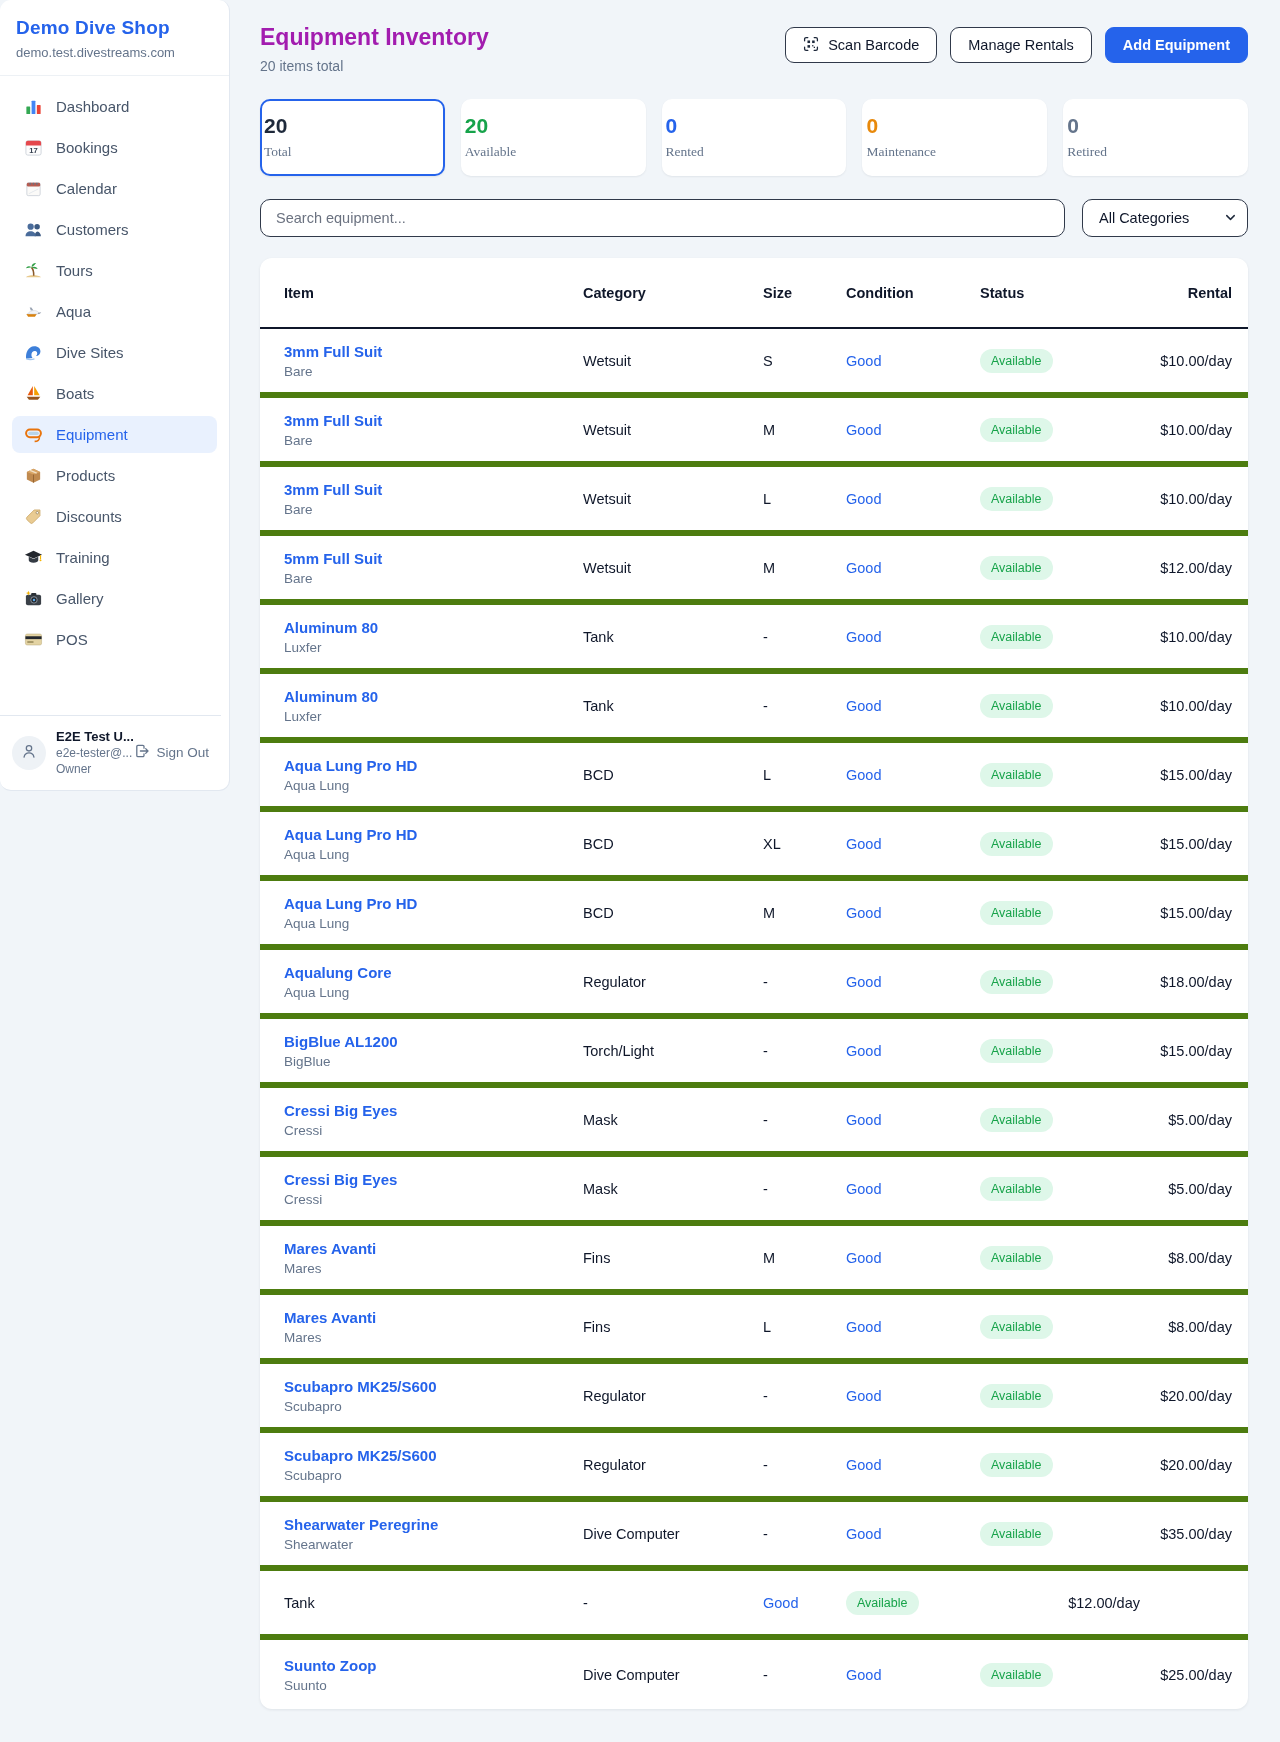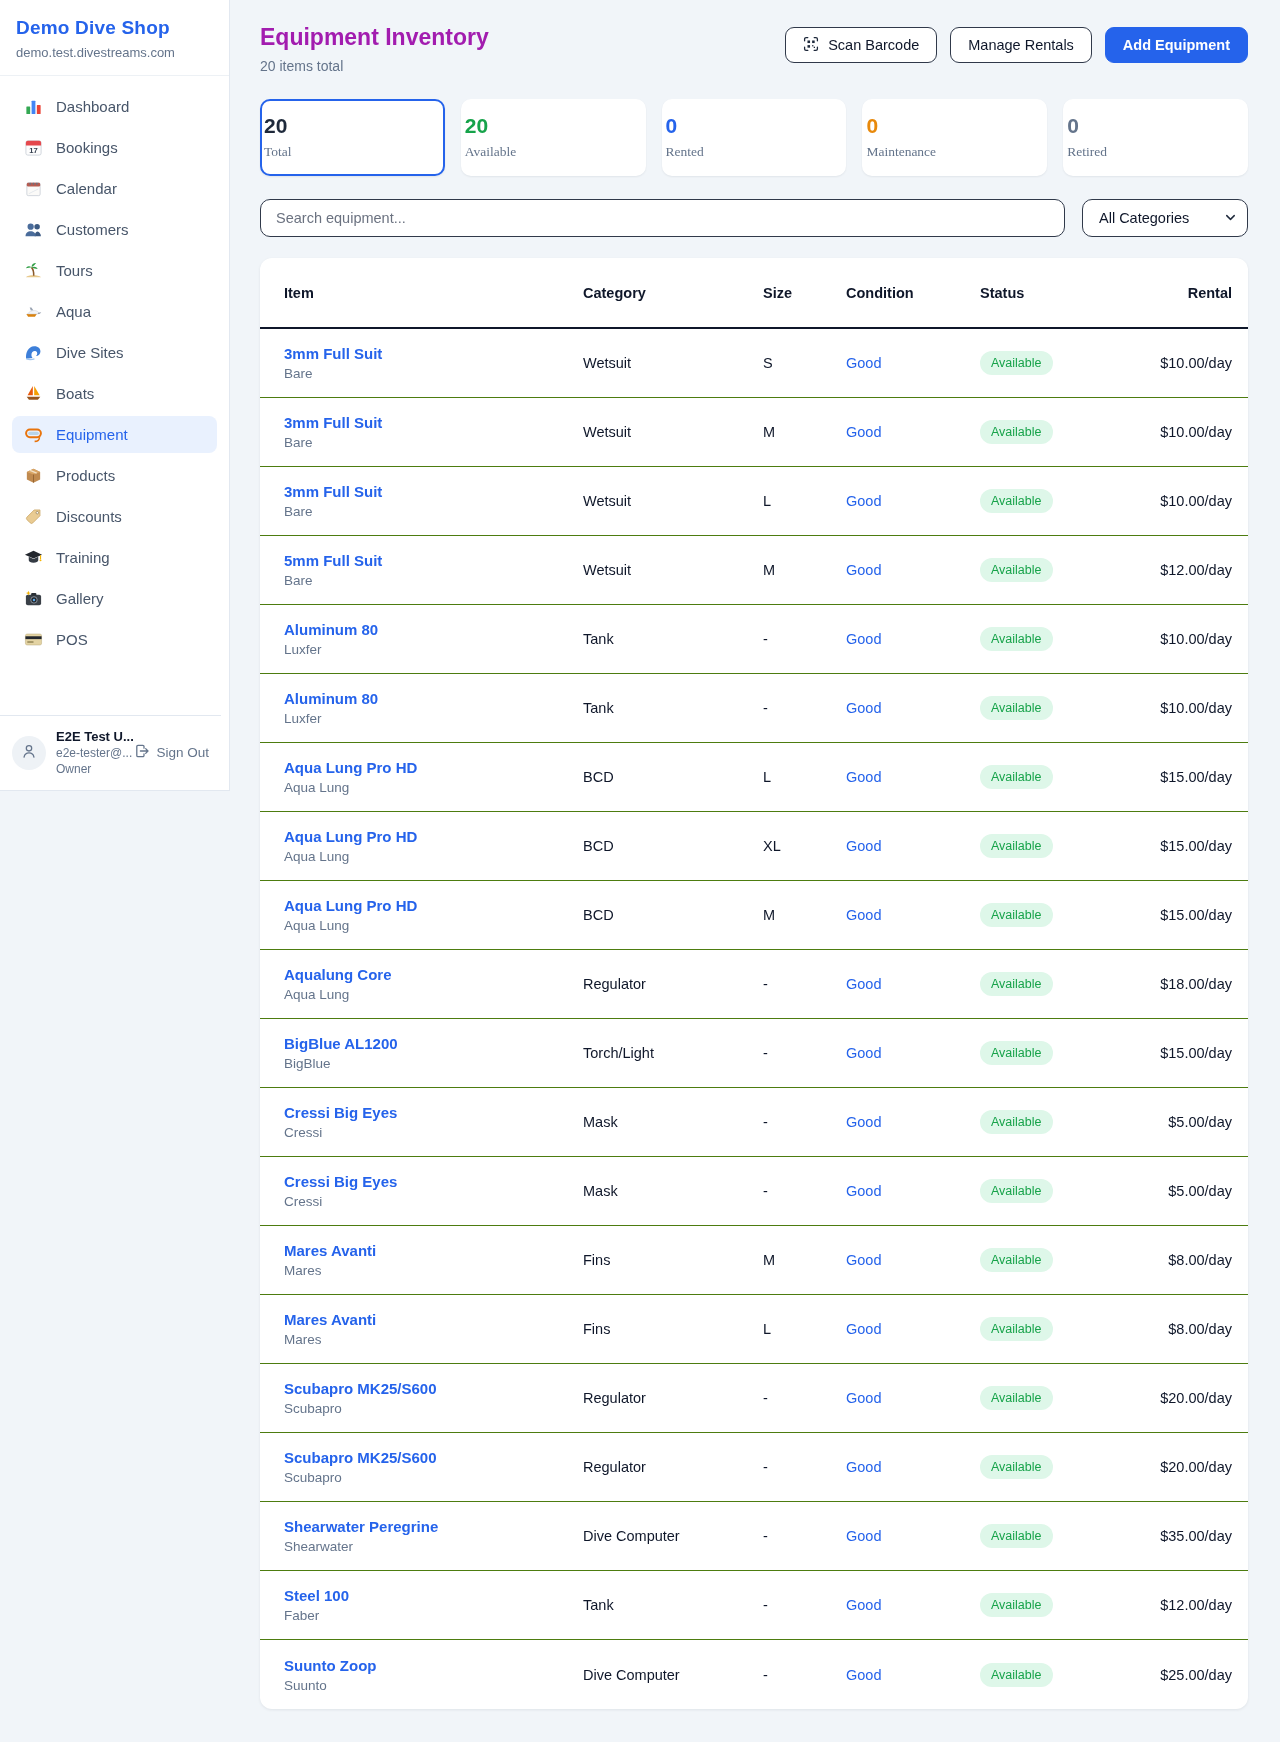--- a/index.html
+++ b/index.html
@@ -4,21 +4,21 @@
 <style>
   * { box-sizing: border-box; margin: 0; padding: 0; }
   html,body { width:1280px; height:1742px; }
   body {
     font-family: "Liberation Sans", "DejaVu Sans", sans-serif;
     background:#f1f5f9; color:#0f172a; position:relative; overflow:hidden;
   }
   
   .sidebar {
     position:absolute; top:0; left:0; width:230px; height:791px;
-    background:#fff; border-right:1px solid #e2e8f0; border-bottom:1px solid #e2e8f0;
+    background:#fff; border-right:1px solid #e2e8f0; border-bottom:1px solid #e2e8f0;border-radius:11px;
   }
   .sidebar-header { padding:17px 16px 15px; border-bottom:1px solid #edf1f5; }
   .brand { color:#2563eb; font-size:19px; font-weight:bold; letter-spacing:.2px; }
   .domain { color:#64748b; font-size:13px; margin-top:6px; }
   .nav { padding:12px 12px 0; }
   .nav-item {
     display:flex; align-items:center; gap:13px; padding:9px 12px; margin-bottom:4px;
     border-radius:8px; color:#475569; font-size:15px; cursor:pointer;
   }
   .nav-item.active { background:#e9f1fe; color:#2563eb; }
@@ -67,21 +67,21 @@
     appearance:none; -webkit-appearance:none; font-family:inherit; cursor:pointer; }
   .select-chevron { position:absolute; right:10px; top:11px; width:15px; height:15px; pointer-events:none; }
   
   .table-card { background:#fff; border-radius:12px; box-shadow:0 1px 3px rgba(15,23,42,.08);
     overflow:hidden; }
   .tgrid { display:grid; grid-template-columns:299px 180px 83px 134px 160px 1fr;
     align-items:center; padding:0 16px 0 24px; }
   .table-header { height:71px; border-bottom:2px solid #0f172a; }
   .th { font-size:14.5px; font-weight:bold; color:#0f172a; }
   .th.right, .cell.right { text-align:right; }
-  .table-row { height:69px; border-bottom:1px solid #4d7c0f; }
+  .table-row { height:69px; border-bottom:6px solid #4d7c0f; }
   .table-row:last-child { border-bottom:none; }
   .item-name { color:#2563eb; font-size:15px; font-weight:bold; text-decoration:none; cursor:pointer; display:inline-block; }
   .item-brand { color:#64748b; font-size:13.5px; margin-top:4px; }
   .cell { font-size:14.5px; color:#0f172a; }
   .cond { color:#2563eb; }
   .badge { display:inline-block; background:#def7e9; color:#17a34a;
     font-size:12.5px; padding:5px 11px; border-radius:999px; }
 </style>
 </head>
 <body>
@@ -544,24 +544,20 @@
       <div class="item-brand">Shearwater</div>
     </div>
     <span class="cell">Dive Computer</span>
     <span class="cell">-</span>
     <span class="cell cond">Good</span>
     <span><span class="badge">Available</span></span>
     <span class="cell right">$35.00/day</span>
   </div>
 
   <div class="tgrid table-row">
-    <div class="cell">
-      <a class="item-name">Steel 100</a>
-      <div class="item-brand">Faber</div>
-    </div>
     <span class="cell">Tank</span>
     <span class="cell">-</span>
     <span class="cell cond">Good</span>
     <span><span class="badge">Available</span></span>
     <span class="cell right">$12.00/day</span>
   </div>
 
   <div class="tgrid table-row">
     <div class="cell">
       <a class="item-name">Suunto Zoop</a>

